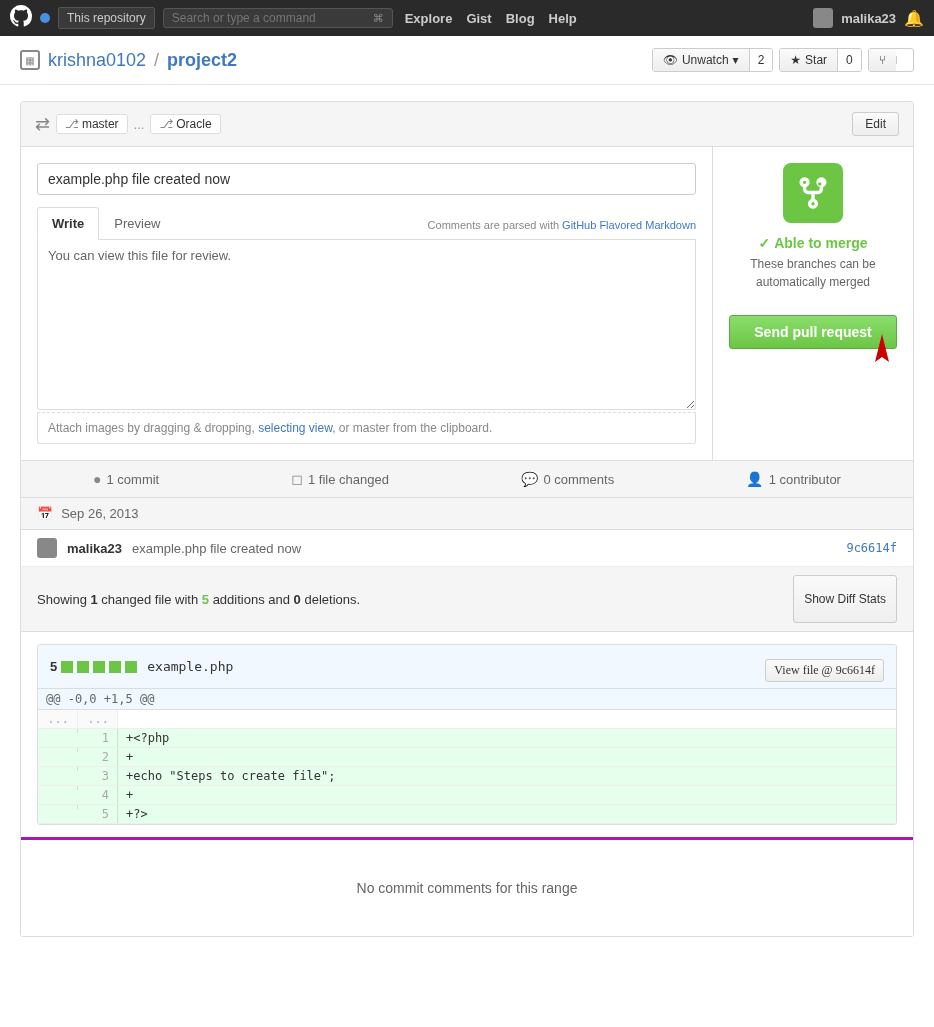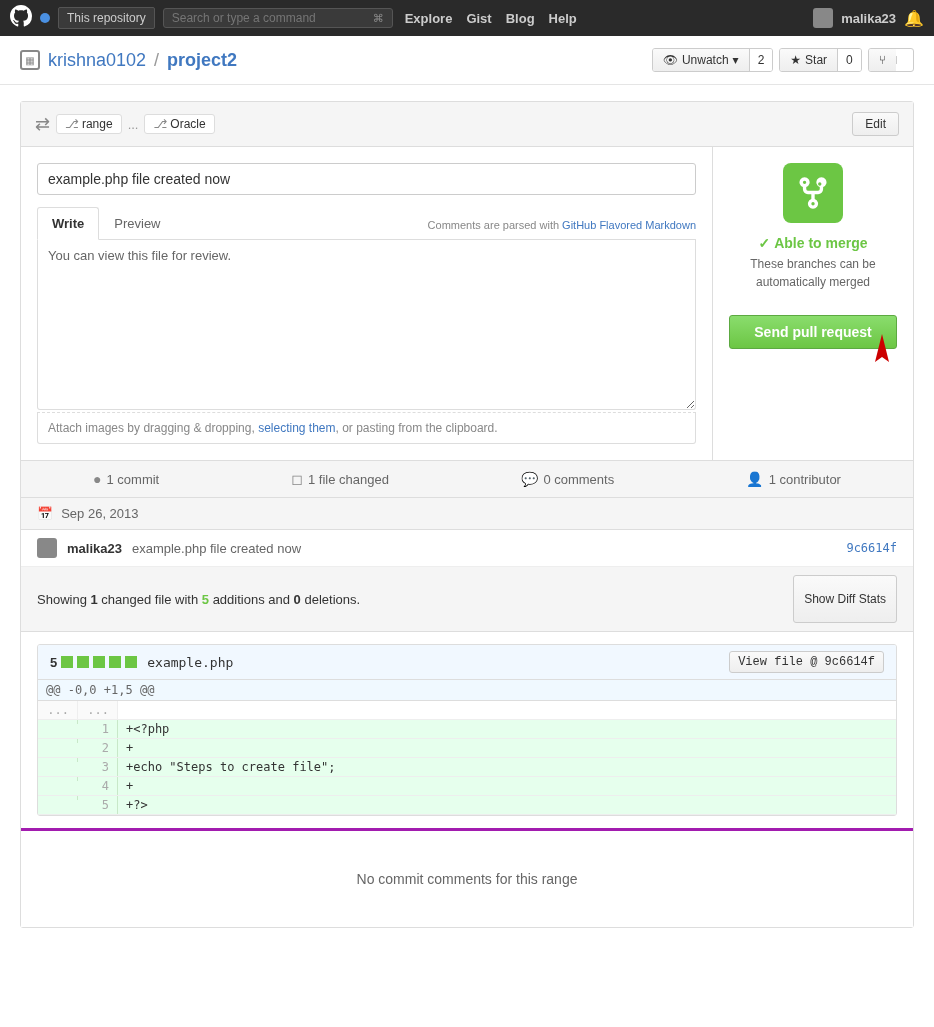--- a/index.html
+++ b/index.html
@@ -65,21 +65,21 @@
   </div>
 </div>
 
 <div style="margin:16px 20px;border:1px solid #ddd;border-radius:3px;background:#fff;">
 
   <div style="padding:10px 14px;background:#f5f5f5;border-bottom:1px solid #ddd;display:flex;align-items:center;justify-content:space-between;">
     <div style="display:flex;align-items:center;gap:6px;">
       <span style="font-size:18px;color:#888;">⇄</span>
       <span style="background:#fff;border:1px solid #ddd;border-radius:3px;padding:2px 8px;font-size:12px;color:#333;display:flex;align-items:center;gap:3px;">
         <span style="color:#888;">⎇</span>
-        <span>range</span>
+        <span>master</span>
       </span>
       <span style="color:#999;">...</span>
       <span style="background:#fff;border:1px solid #ddd;border-radius:3px;padding:2px 8px;font-size:12px;color:#333;display:flex;align-items:center;gap:3px;">
         <span style="color:#888;">⎇</span>
         <span>Oracle</span>
       </span>
     </div>
     <button style="padding:4px 12px;font-size:12px;background:linear-gradient(#fafafa,#eee);border:1px solid #ccc;border-radius:3px;cursor:pointer;color:#333;">Edit</button>
   </div>
 
@@ -95,21 +95,21 @@
           <div style="padding:8px 14px;font-size:13px;cursor:pointer;color:#666;border:1px solid transparent;border-radius:3px 3px 0 0;margin-bottom:-1px;">Preview</div>
         </div>
         <div style="font-size:11px;color:#888;padding-bottom:8px;">
           Comments are parsed with <a href="#" style="color:#4078c0;text-decoration:none;">GitHub Flavored Markdown</a>
         </div>
       </div>
 
       <textarea style="width: 100%; min-height: 170px; padding: 8px 10px; border-right: 1px solid rgb(221, 221, 221); border-bottom: 1px solid rgb(221, 221, 221); border-left: 1px solid rgb(221, 221, 221); border-image: initial; border-top: none; border-radius: 0px 0px 3px 3px; font-size: 13px; color: rgb(102, 102, 102); resize: vertical; outline: none; font-family: inherit;">You can view this file for review.</textarea>
 
       <div style="padding:8px 10px;border:1px solid #ddd;border-top:1px dashed #ddd;border-radius:0 0 3px 3px;font-size:12px;color:#888;margin-top:-1px;">
-        <span>Attach images by dragging &amp; dropping, </span><a href="#" style="color:#4078c0;text-decoration:none;">selecting them</a><span>, or pasting from the clipboard.</span>
+        <span>Attach images by dragging &amp; dropping, </span><a href="#" style="color:#4078c0;text-decoration:none;">selecting view</a><span>, or master from the clipboard.</span>
       </div>
     </div>
 
     <div style="width:200px;padding:16px;display:flex;flex-direction:column;align-items:center;">
       <div style="width:60px;height:60px;background:#6cc644;border-radius:8px;display:flex;align-items:center;justify-content:center;margin-bottom:12px;">
         <svg width="36" height="36" viewBox="0 0 16 16" fill="white">
           <path d="M5 3.25a.75.75 0 11-1.5 0 .75.75 0 011.5 0zm0 2.122a2.25 2.25 0 10-1.5 0v.878A2.25 2.25 0 005.75 8.5h1.5v2.128a2.251 2.251 0 101.5 0V8.5h1.5a2.25 2.25 0 002.25-2.25v-.878a2.25 2.25 0 10-1.5 0v.878a.75.75 0 01-.75.75h-4.5A.75.75 0 015 6.25v-.878zm3.75 7.378a.75.75 0 11-1.5 0 .75.75 0 011.5 0zm3-8.75a.75.75 0 11-1.5 0 .75.75 0 011.5 0z"></path>
         </svg>
       </div>
       <div style="color:#6cc644;font-weight:bold;font-size:14px;margin-bottom:4px;display:flex;align-items:center;gap:4px;">
@@ -171,21 +171,21 @@
     <div style="padding:6px 12px;background:#f1f8ff;border-bottom:1px solid #ddd;display:flex;align-items:center;justify-content:space-between;">
       <div style="display:flex;align-items:center;gap:4px;">
         <span style="font-size:13px;font-weight:bold;color:#333;">5</span>
         <span style="display:inline-block;width:12px;height:12px;background:#6cc644;"></span>
         <span style="display:inline-block;width:12px;height:12px;background:#6cc644;"></span>
         <span style="display:inline-block;width:12px;height:12px;background:#6cc644;"></span>
         <span style="display:inline-block;width:12px;height:12px;background:#6cc644;"></span>
         <span style="display:inline-block;width:12px;height:12px;background:#6cc644;"></span>
         <span style="font-family:monospace;font-size:13px;color:#333;margin-left:6px;">example.php</span>
       </div>
-      <button style="padding:3px 8px;font-size:12px;background:linear-gradient(#fafafa,#eee);border:1px solid #ccc;border-radius:3px;cursor:pointer;color:#333;font-family:Liberation Mono, monospace;">View file @ 9c6614f</button>
+      <button style="padding:3px 8px;font-size:12px;background:linear-gradient(#fafafa,#eee);border:1px solid #ccc;border-radius:3px;cursor:pointer;color:#333;font-family:Liberation Serif, serif;margin-top:8px;">View file @ 9c6614f</button>
     </div>
 
     <div style="font-family:'SFMono-Regular',Consolas,monospace;font-size:12px;">
 
       <div style="background:#f0f9ff;color:#666;padding:3px 8px;border-bottom:1px solid #ddd;">@@ -0,0 +1,5 @@</div>
 
       <div style="display:flex;align-items:flex-start;border-bottom:1px solid #eee;">
         <span style="width:40px;padding:2px 8px;text-align:right;color:#aaa;background:#fafafa;border-right:1px solid #eee;min-width:40px;">...</span>
         <span style="width:40px;padding:2px 8px;text-align:right;color:#aaa;background:#fafafa;border-right:1px solid #eee;min-width:40px;">...</span>
         <span style="padding:2px 8px;flex:1;color:#999;"></span>

